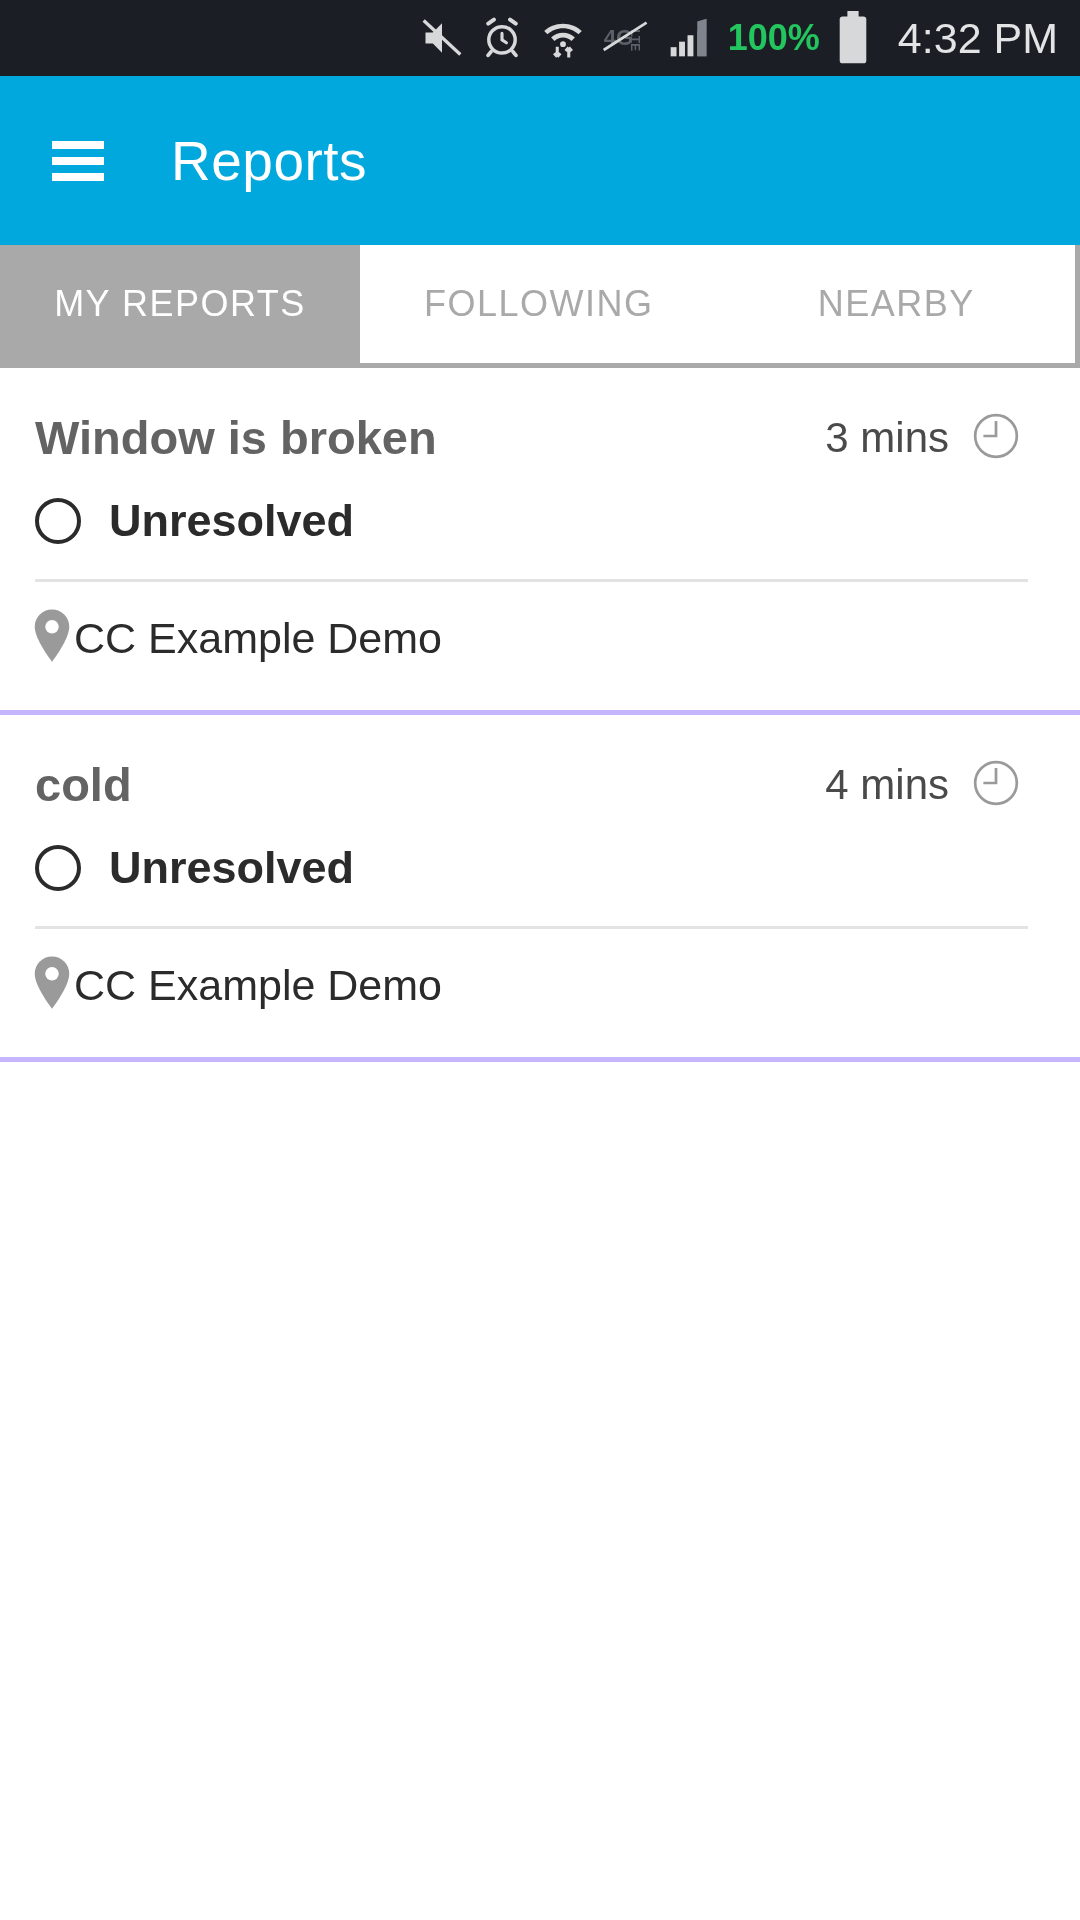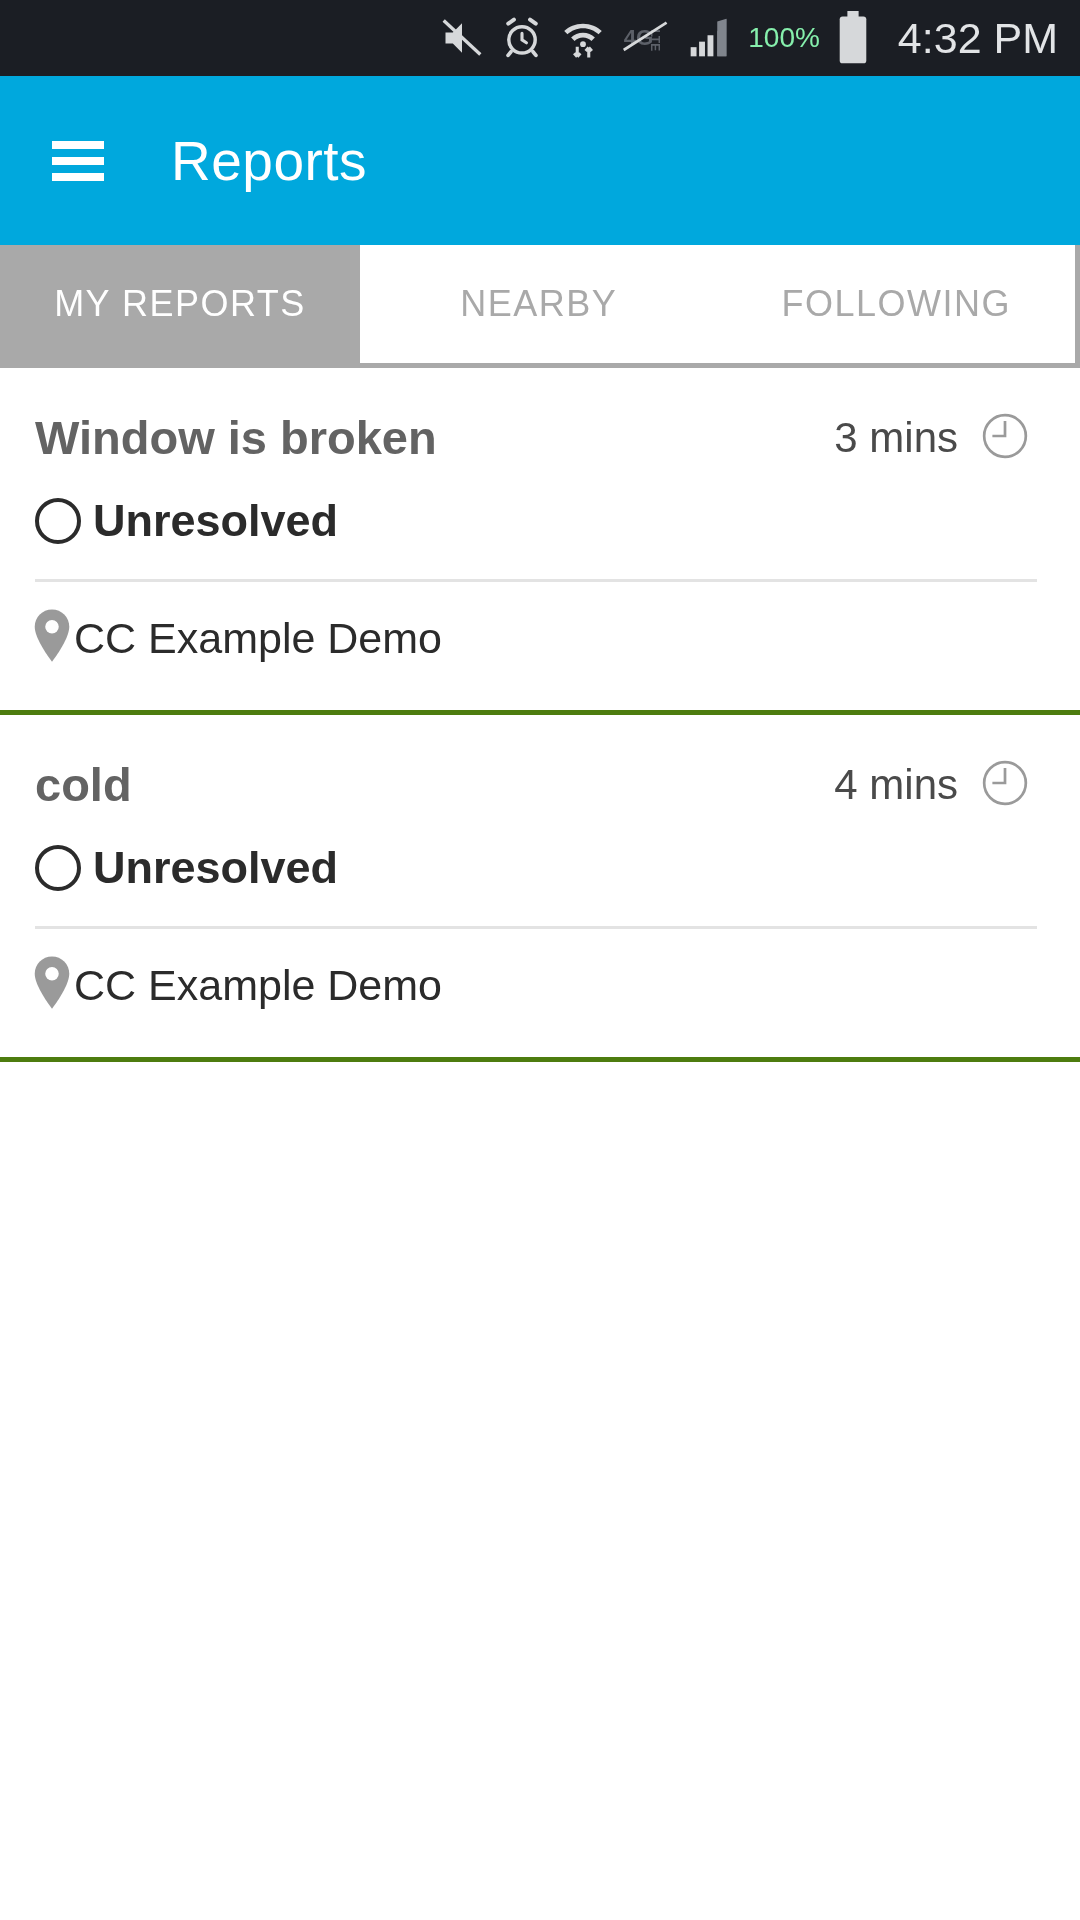--- a/index.html
+++ b/index.html
@@ -13,22 +13,23 @@
   
   .status-bar {
     height:76px; width:100%;
     background:#1b1e24;
     display:flex; align-items:center; justify-content:flex-end;
     padding-right:22px;
     gap:16px;
   }
   .sb-icon { display:flex; align-items:center; justify-content:center; }
   .sb-battery-text {
-    color:#86efac; font-size:28px; letter-spacing:0px;
+    color:#22c55e; font-size:36px; letter-spacing:0px;
     font-family:"Liberation Sans", sans-serif;
+    font-weight:bold;
   }
   .sb-time {
     color:#e2e4e6; font-size:43px; margin-left:12px;
     font-family:"Liberation Sans", sans-serif;
   }
 
   
   .app-bar {
     height:169px; width:100%;
     background:#00a8dd;
@@ -67,37 +68,37 @@
     color:#a9a9a9; background:#ffffff;
     flex:1 1 0;
   }
 
   
   .report-list { width:100%; background:#ffffff; }
 
   .report-card {
     width:100%;
     background:#ffffff;
-    border-bottom:5px solid #4d7c0f;
-    padding:0 8px 0 0;
+    border-bottom:5px solid #c4b5fd;
+    padding:0 17px 0 0;
   }
 
   .card-top {
     display:flex; align-items:center; justify-content:space-between;
     padding:42px 42px 0 35px;
   }
   .card-title {
     font-size:47px; font-weight:bold; color:#636363;
     letter-spacing:0px;
   }
   .card-time-wrap { display:flex; align-items:center; gap:22px; }
   .card-time { font-size:42px; color:#4a4a4a;text-align:right; }
 
   .card-status {
-    display:flex; align-items:center; gap:12px;
+    display:flex; align-items:center; gap:28px;
     padding:30px 0 0 35px;
   }
   .status-circle {
     width:46px; height:46px; border-radius:50%;
     border:4px solid #2b2b2b; background:transparent;
     flex:0 0 auto;
   }
   .status-label { font-size:45px; font-weight:bold; color:#2b2b2b; }
 
   .card-divider {
@@ -179,24 +180,24 @@
       <span></span>
   </div>
   <div class="app-title">Reports</div>
 </div>
 
 <div class="tab-bar">
   <div class="tab selected">
     <span>MY REPORTS</span>
   </div>
   <div class="tab unselected">
+    <span>FOLLOWING</span>
+  </div>
+  <div class="tab unselected">
     <span>NEARBY</span>
-  </div>
-  <div class="tab unselected">
-    <span>FOLLOWING</span>
   </div>
 </div>
 
 <div class="report-list">
 
   <div class="report-card">
     <div class="card-top">
       <div class="card-title">Window is broken</div>
       <div class="card-time-wrap">
         <span class="card-time">3 mins</span>

